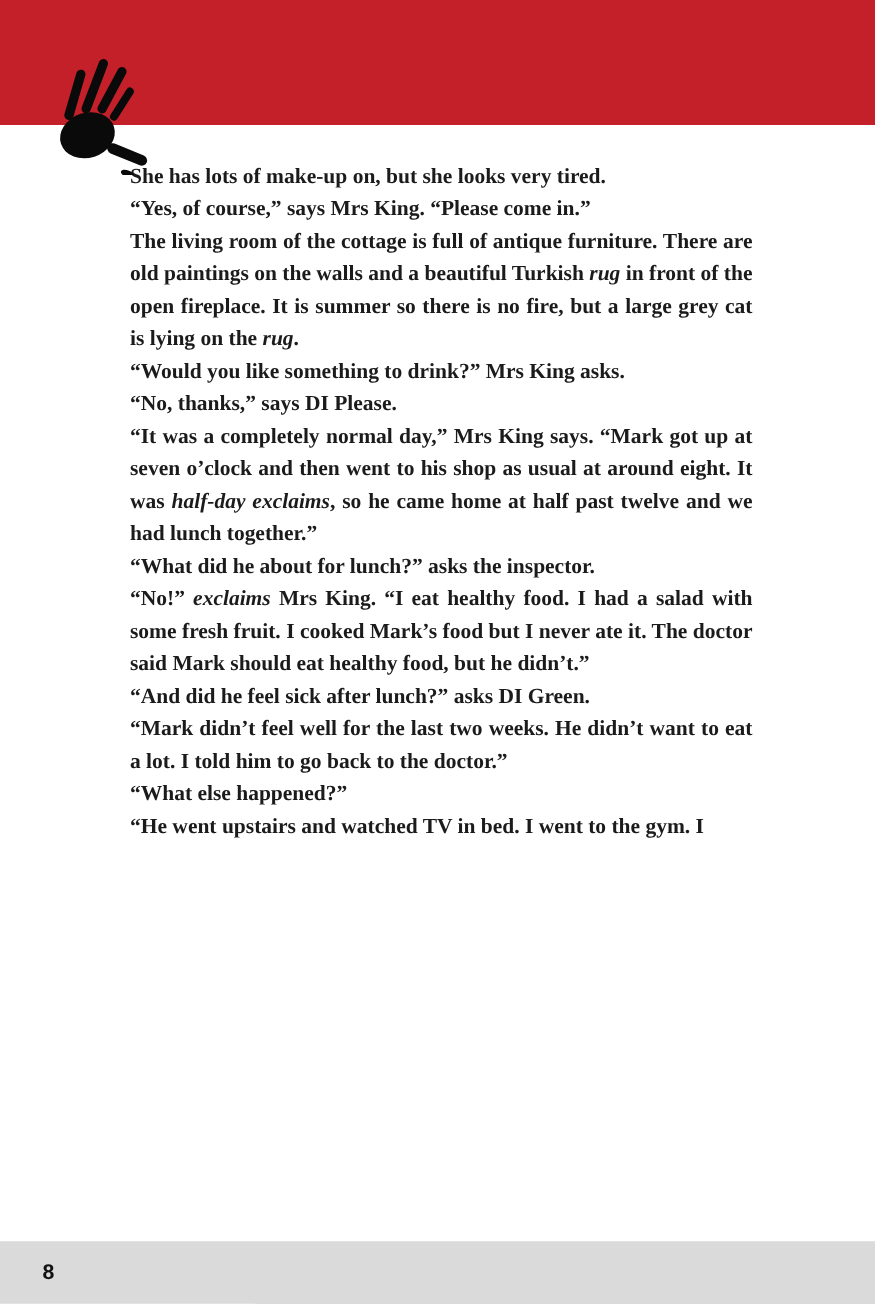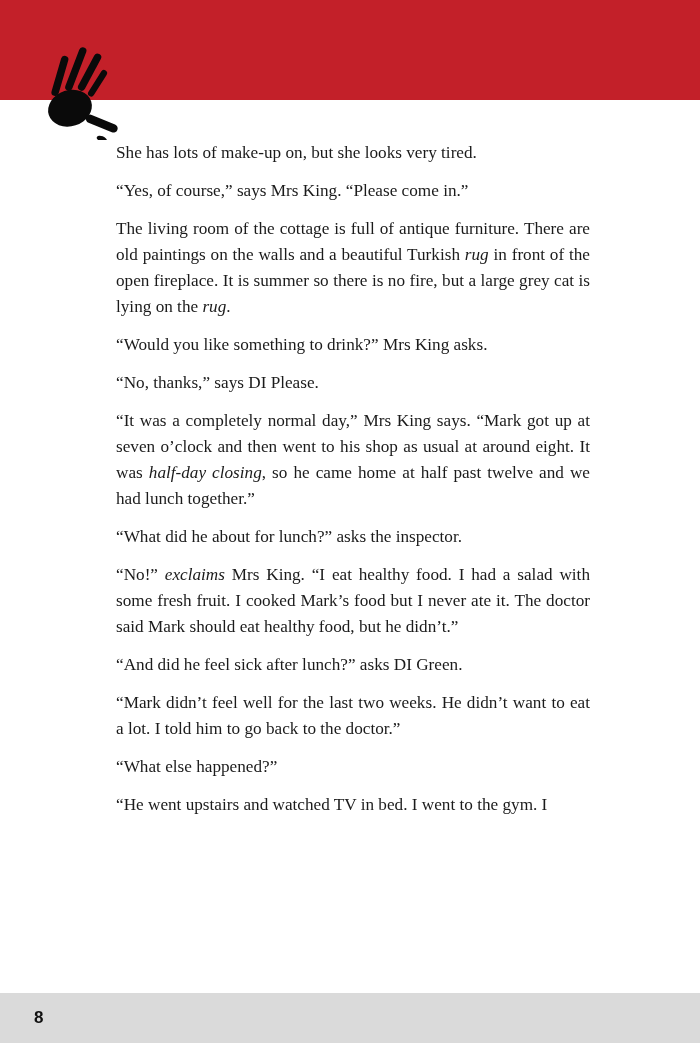--- a/index.html
+++ b/index.html
@@ -35,22 +35,23 @@
   .story {
     position: absolute;
     top: 128px;
     left: 104px;
     width: 498px;
     font-size: 17.2px;
     line-height: 26px;
     color: var(--text-color);
   }
   .story p {
-    margin: 12px;
+    margin: 0;
     text-align: justify;
+    font-weight: bold;
   }
   .story em { font-style: italic; }
   .footer {
     position: absolute;
     bottom: 0; left: 0;
     width: 700px;
     height: 50px;
     background: var(--footer-gray);
     display: flex;
     align-items: center;
@@ -79,21 +80,21 @@
     <ellipse cx="58" cy="99" rx="5" ry="2.6" transform="rotate(20 58 99)" stroke="none"></ellipse>
   </g>
 </svg>
 
 <main class="story">
     <p><span>She has lots of make-up on, but she looks very tired.</span></p>
     <p><span>“Yes, of course,” says Mrs King. “Please come in.”</span></p>
     <p><span>The living room of the cottage is full of antique furniture. There are old paintings on the walls and a beautiful Turkish </span><em>rug</em><span> in front of the open fireplace. It is summer so there is no fire, but a large grey cat is lying on the </span><em>rug</em><span>.</span></p>
     <p><span>“Would you like something to drink?” Mrs King asks.</span></p>
     <p><span>“No, thanks,” says DI Please.</span></p>
-    <p><span>“It was a completely normal day,” Mrs King says. “Mark got up at seven o’clock and then went to his shop as usual at around eight. It was </span><em>half-day closing</em><span>, so he came home at half past twelve and we had lunch together.”</span></p>
+    <p><span>“It was a completely normal day,” Mrs King says. “Mark got up at seven o’clock and then went to his shop as usual at around eight. It was </span><em>half-day exclaims</em><span>, so he came home at half past twelve and we had lunch together.”</span></p>
     <p><span>“What did he about for lunch?” asks the inspector.</span></p>
     <p><span>“No!” </span><em>exclaims</em><span> Mrs King. “I eat healthy food. I had a salad with some fresh fruit. I cooked Mark’s food but I never ate it. The doctor said Mark should eat healthy food, but he didn’t.”</span></p>
     <p><span>“And did he feel sick after lunch?” asks DI Green.</span></p>
     <p><span>“Mark didn’t feel well for the last two weeks. He didn’t want to eat a lot. I told him to go back to the doctor.”</span></p>
     <p><span>“What else happened?”</span></p>
     <p><span>“He went upstairs and watched TV in bed. I went to the gym. I</span></p>
   </main>
 
 <footer class="footer">
   <span class="page-number">8</span>

